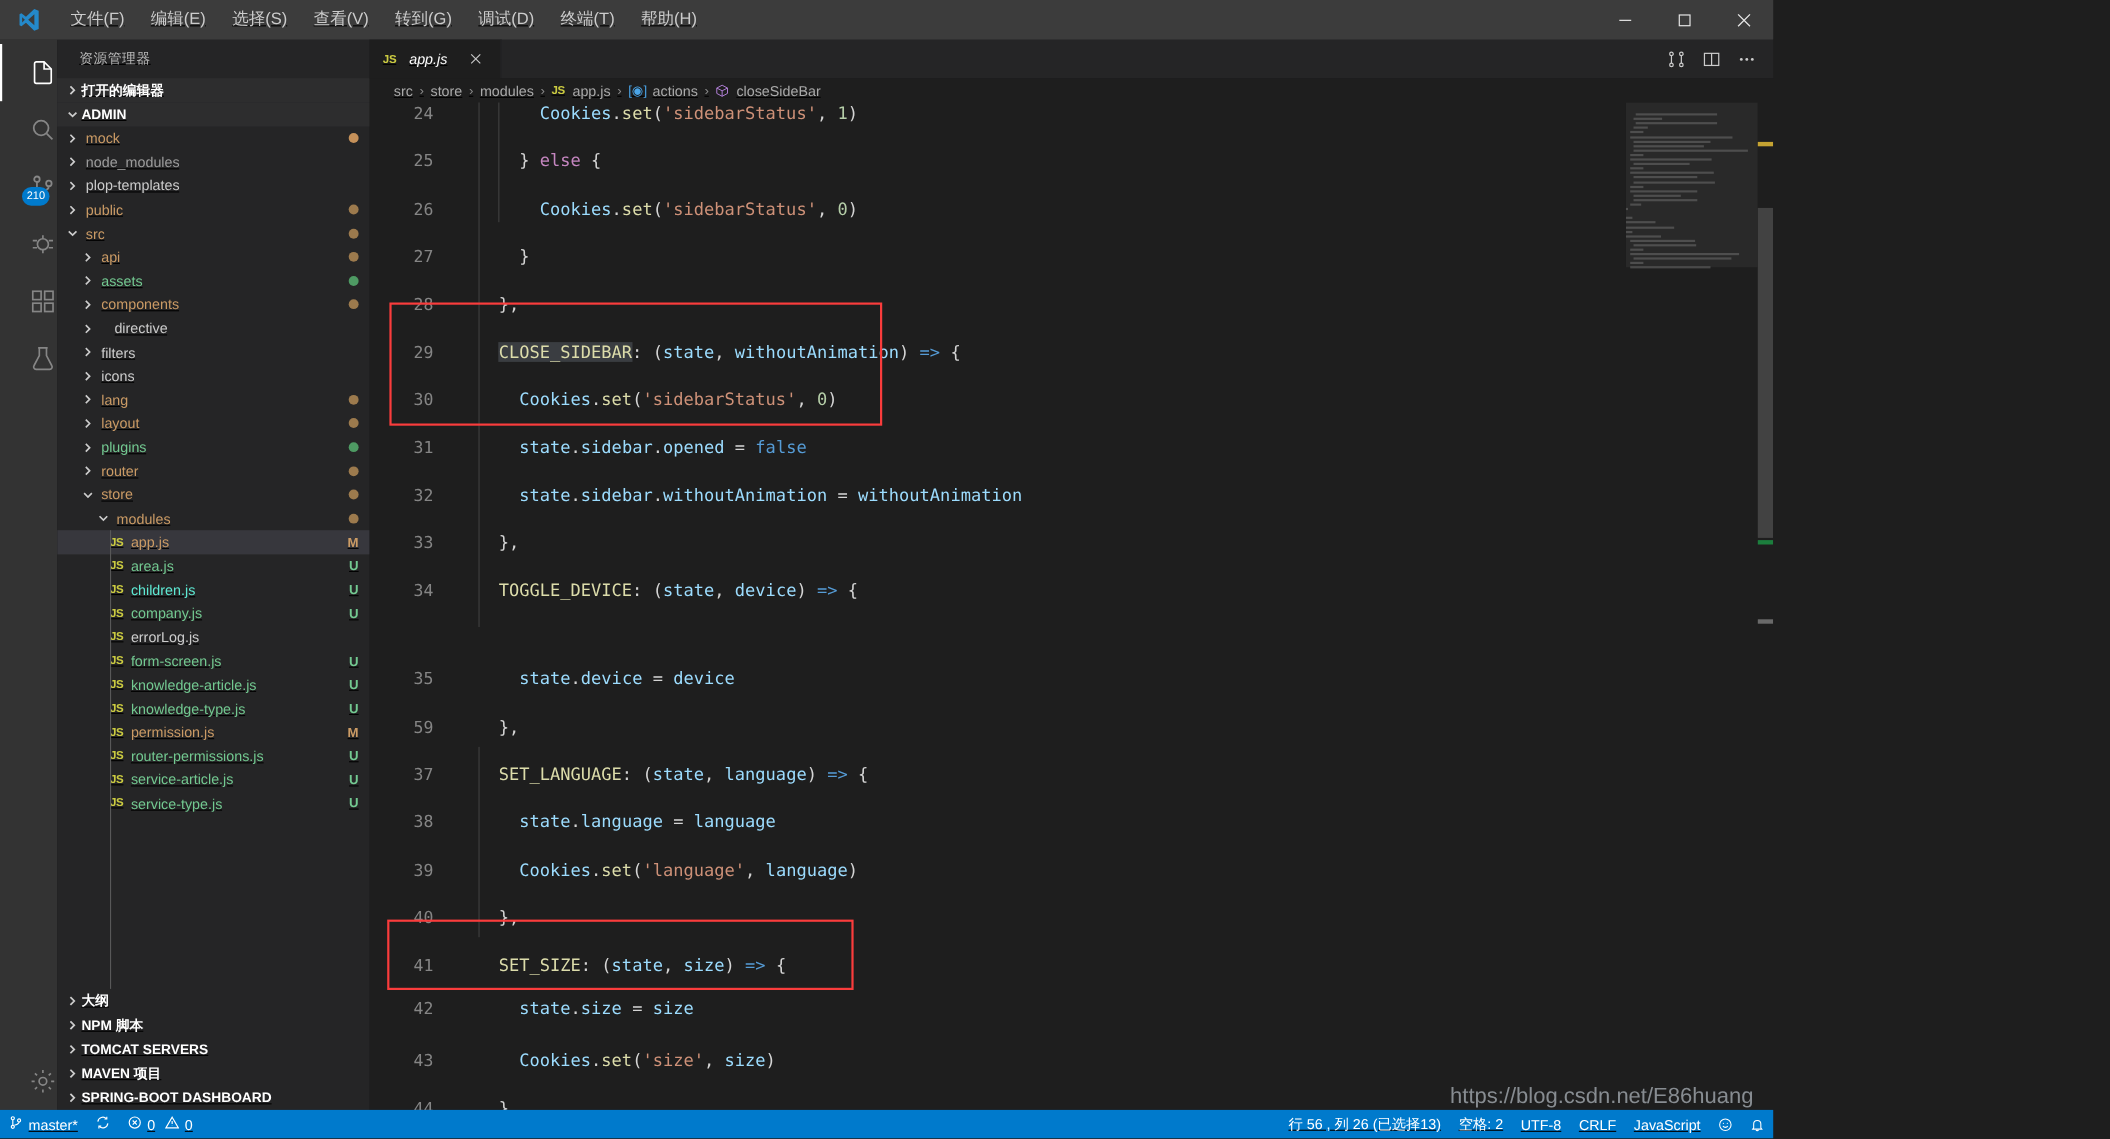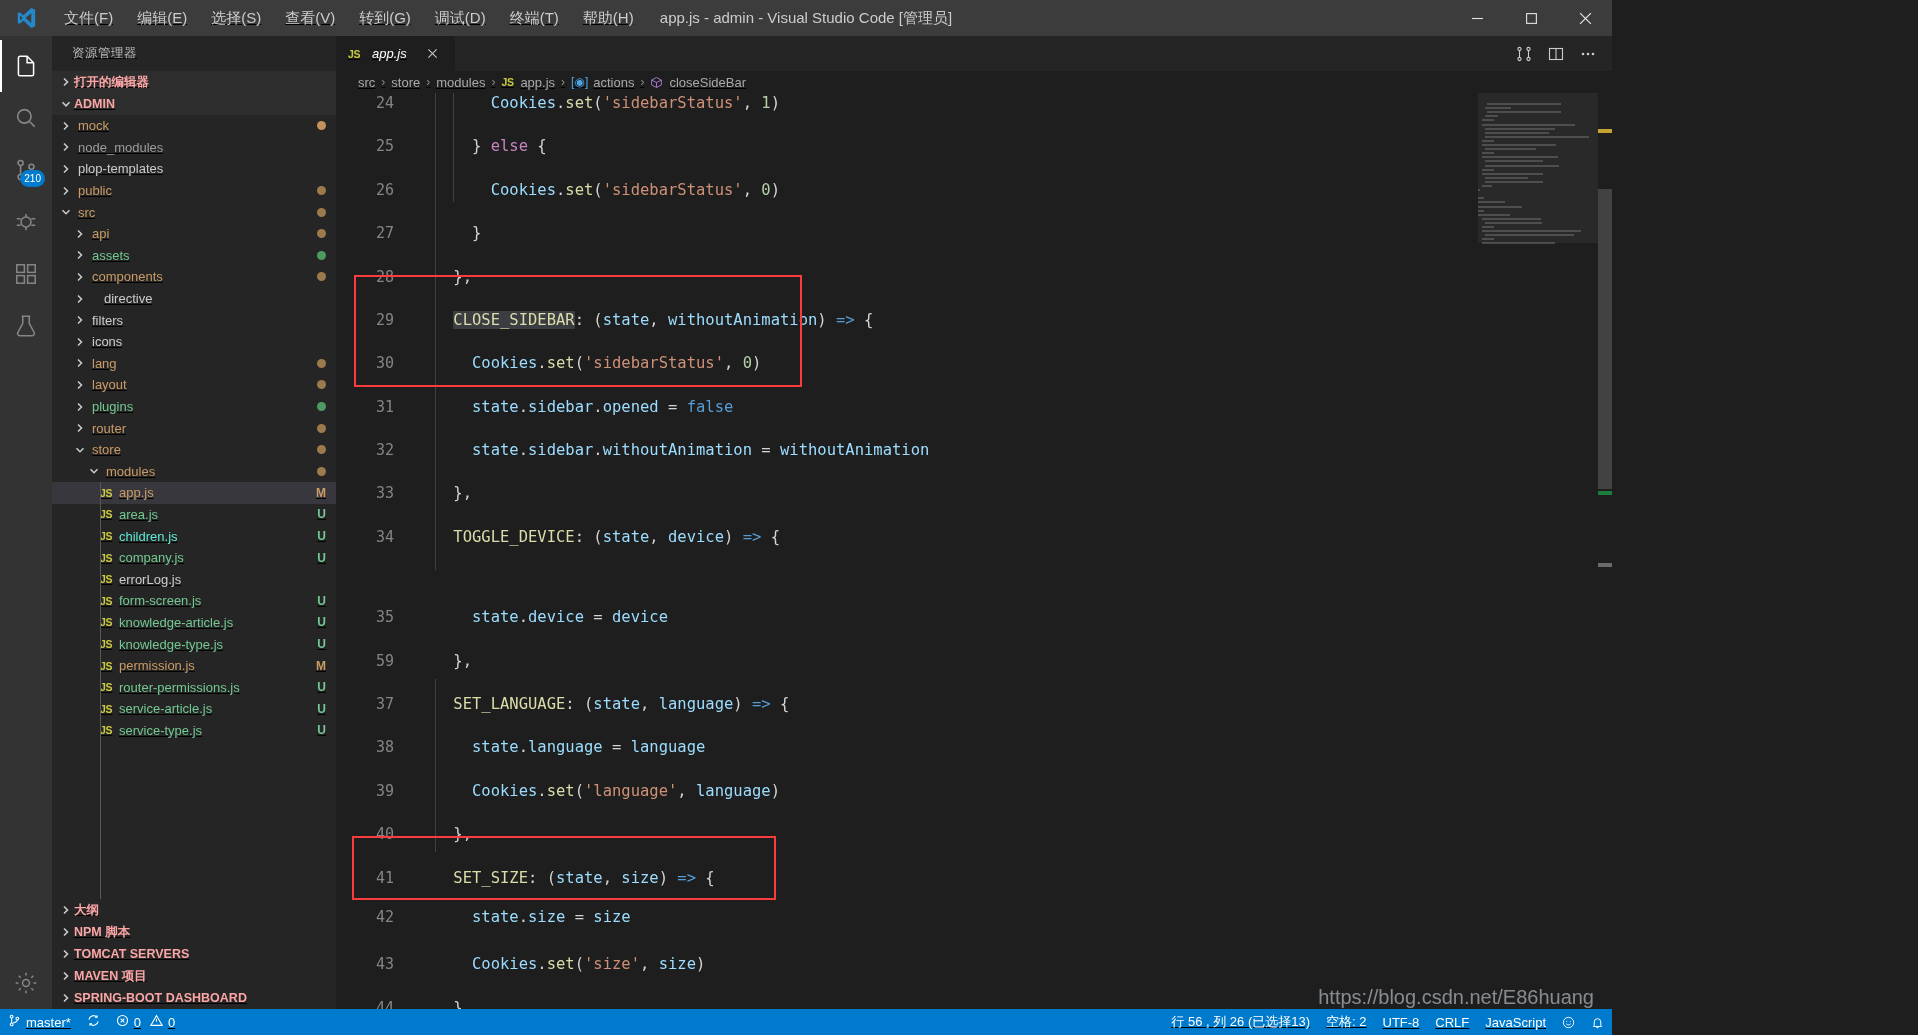--- a/index.html
+++ b/index.html
@@ -29,35 +29,35 @@
   .win-btn svg { width:13px; height:13px; }
 
   
   .body { flex:1; display:flex; min-height:0; }
 
   
   .activitybar {
     width:52px; background:#333333; display:flex; flex-direction:column; align-items:center;
     flex:0 0 52px; padding-top:4px;
   }
-  .act { width:52px; height:52px; display:flex; align-items:center; justify-content:center; position:relative; color:#868686; }
+  .act { width:52px; height:52px; display:flex; align-items:center; justify-content:flex-end; position:relative; color:#868686; }
   .act.active { color:#ffffff; }
   .act.active::before { content:""; position:absolute; left:0; top:0; bottom:0; width:2px; background:#ffffff; }
   .act svg { width:26px; height:26px; }
   .act .badge {
     position:absolute; right:7px; bottom:9px; min-width:17px; height:17px; border-radius:9px;
     background:#007acc; color:#fff; font-size:10px; line-height:17px; text-align:center; padding:0 4px;
   }
   .act-bottom { margin-top:auto; }
 
   
   .sidebar { width:284px; flex:0 0 284px; background:#252526; display:flex; flex-direction:column; min-height:0; }
   .sidebar-title { height:35px; line-height:35px; padding:0 20px; font-size:12.5px; letter-spacing:.5px; color:#bbbbbb; flex:0 0 35px;}
   .sb-section-head {
-    height:22px; display:flex; align-items:center; font-size:12.5px; font-weight:bold; color:#fca5a5;
+    height:22px; display:flex; align-items:center; font-size:12.5px; font-weight:bold; color:#ffffff;
     padding-left:6px; flex:0 0 22px; cursor:pointer;
   }
   .sb-section-head.shaded { background:#2d2d2e; }
   .twisty { width:16px; height:16px; display:inline-flex; align-items:center; justify-content:center; flex:0 0 16px; color:#cccccc;}
   .twisty svg { width:10px; height:10px; }
   .tree { flex:1; overflow:hidden; position:relative; }
   .row {
     height:21.6px; display:flex; align-items:center; font-size:13px; color:#cccccc;
     padding-right:10px; white-space:nowrap; cursor:pointer; position:relative;
   }
@@ -154,21 +154,20 @@
     <div class="menu">
       <div class="menu-item">文件(F)</div>
       <div class="menu-item">编辑(E)</div>
       <div class="menu-item">选择(S)</div>
       <div class="menu-item">查看(V)</div>
       <div class="menu-item">转到(G)</div>
       <div class="menu-item">调试(D)</div>
       <div class="menu-item">终端(T)</div>
       <div class="menu-item">帮助(H)</div>
     </div>
-    <div class="win-title">app.js - admin - Visual Studio Code [管理员]</div>
     <div class="win-controls">
       <div class="win-btn">
         <svg viewBox="0 0 12 12">
             <rect x="1" y="5.5" width="10" height="1" fill="currentColor"></rect>
           </svg>
       </div>
       <div class="win-btn">
         <svg viewBox="0 0 12 12">
             <rect x="1.5" y="1.5" width="9" height="9" fill="none" stroke="currentColor" stroke-width="1"></rect>
           </svg>

